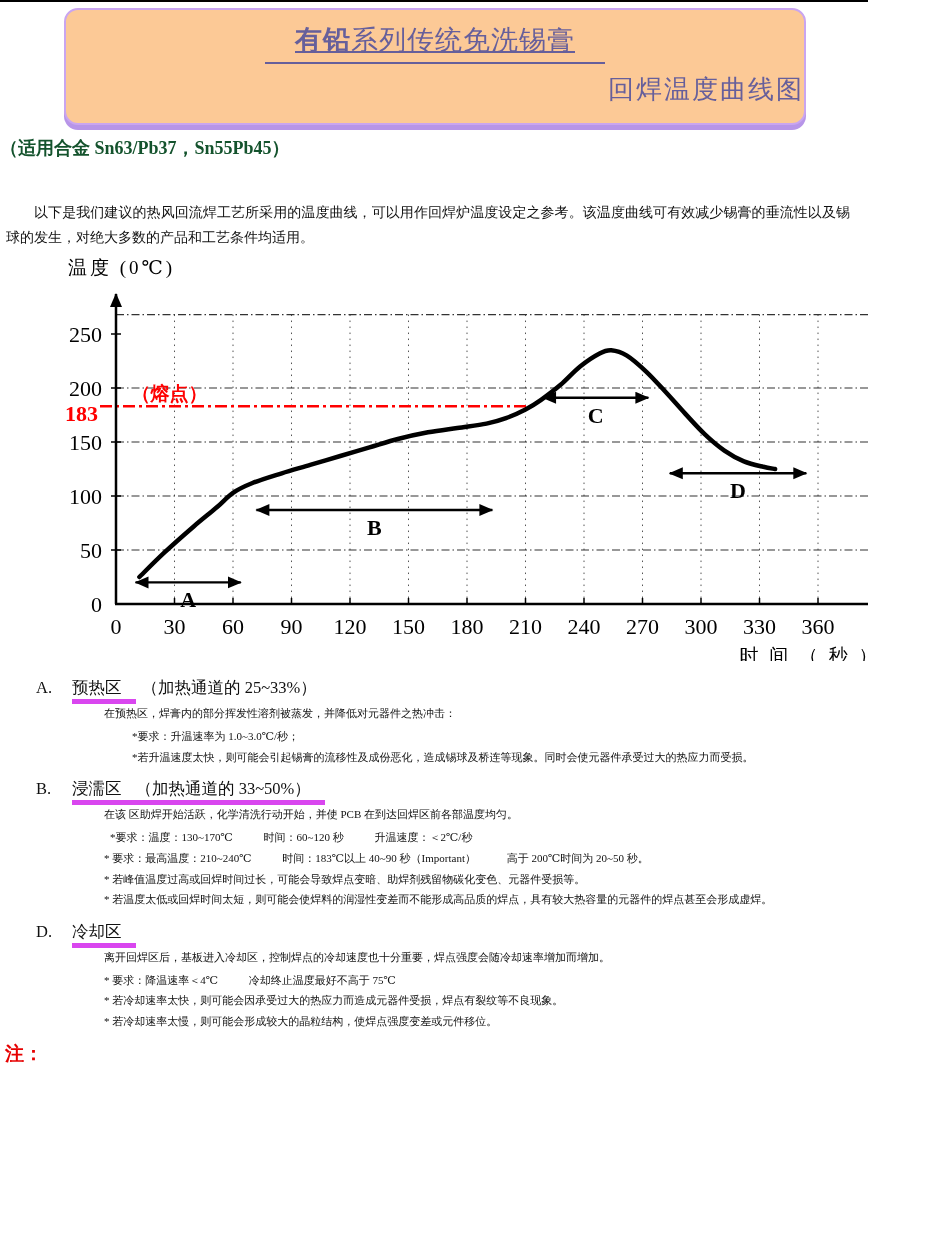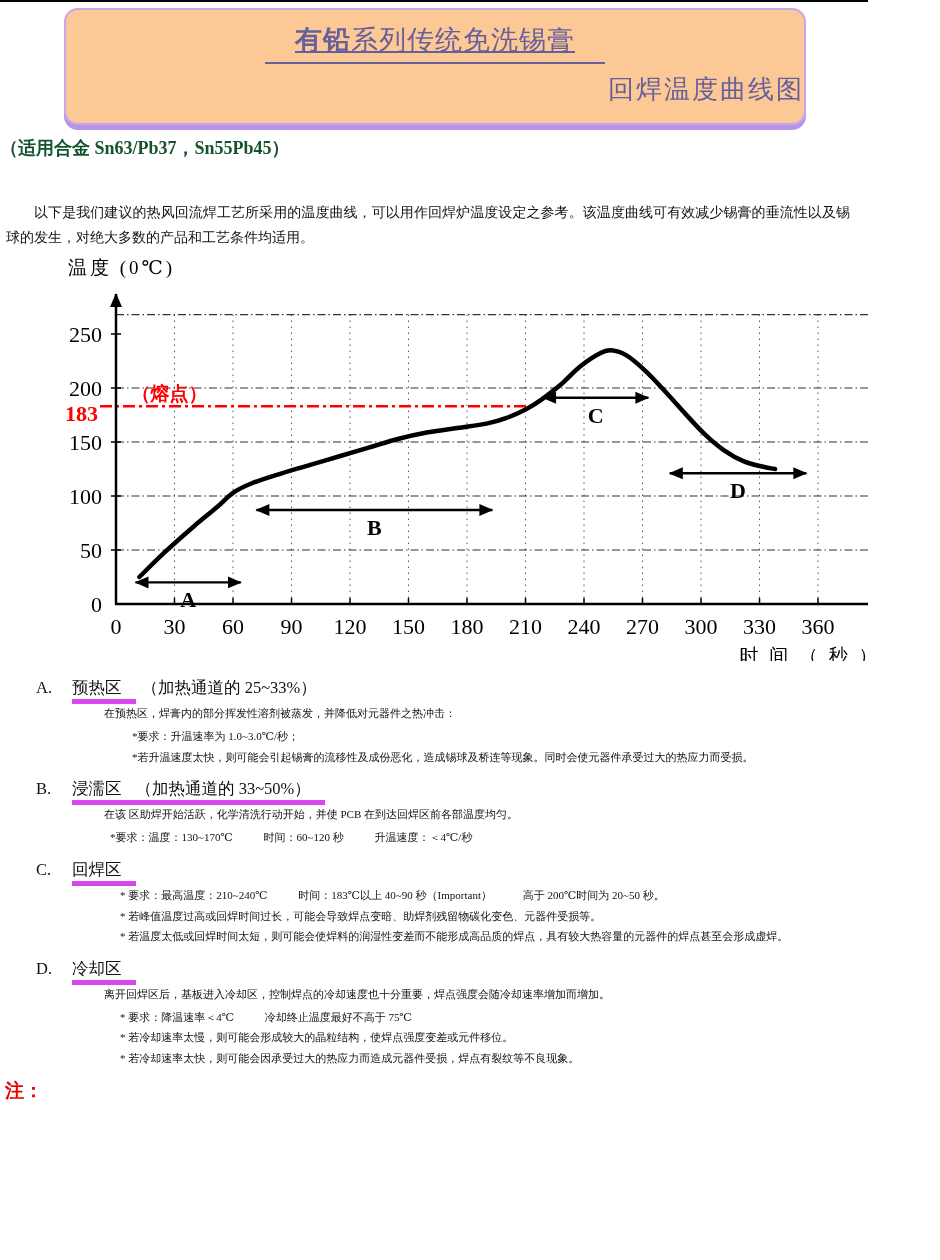--- a/index.html
+++ b/index.html
@@ -32,21 +32,21 @@
   
   .section{margin:0;}
   .sec-head{font-size:16.5px;margin:12px 0 5px 36px;}
   .sec-letter{display:inline-block;width:36px;}
   .uline{border-bottom:5px solid #d946ef;padding:0 14px 2px 0;}
   .uline .t{padding-right:0;}
   .sfx{margin-left:6px;}
   .uline .sfx{margin-left:14px;}
   .sec-body{margin-left:104px;margin-right:10px;font-size:11px;line-height:1.7;}
   .desc{margin:4px 0;}
-  .bullet{margin:2px 16px;padding-left:16px;text-indent:-16px;}
+  .bullet{margin:2px 0;padding-left:16px;text-indent:-16px;}
   .sec0 .bullet{margin-left:28px;}
   .sec1 .bullet{margin-left:6px;}
   .seg + .seg{margin-left:2.8em;}
 
   
   .notes-label{color:#E60000;font-weight:bold;font-size:19px;margin:10px 0 0 5px;}
 </style>
 </head>
 <body>
 
@@ -151,38 +151,37 @@
         <div class="sec-body">
           <p class="desc">在预热区，焊膏内的部分挥发性溶剂被蒸发，并降低对元器件之热冲击：</p>
           <p class="bullet"><span class="seg">*要求：升温速率为 1.0~3.0℃/秒；</span></p>
           <p class="bullet"><span class="seg">*若升温速度太快，则可能会引起锡膏的流移性及成份恶化，造成锡球及桥连等现象。同时会使元器件承受过大的热应力而受损。</span></p>
         </div>
       </section>
       <section class="section sec1">
         <div class="sec-head"><span class="sec-letter">B.</span><span class="uline"><span class="t">浸濡区</span><span class="sfx">（加热通道的 33~50%）</span></span></div>
         <div class="sec-body">
           <p class="desc">在该 区助焊开始活跃，化学清洗行动开始，并使 PCB 在到达回焊区前各部温度均匀。</p>
-          <p class="bullet"><span class="seg">*要求：温度：130~170℃</span><span class="seg">时间：60~120 秒</span><span class="seg">升温速度：＜4℃/秒</span></p>
+          <p class="bullet"><span class="seg">*要求：温度：130~170℃</span><span class="seg">时间：60~120 秒</span><span class="seg">升温速度：＜2℃/秒</span></p>
         </div>
       </section>
       <section class="section sec2">
-        <div class="sec-head"><span class="sec-letter">C.</span><span class="uline t">回焊区</span></div>
         <div class="sec-body">
           <p class="bullet"><span class="seg">* 要求：最高温度：210~240℃</span><span class="seg">时间：183℃以上 40~90 秒（Important）</span><span class="seg">高于 200℃时间为 20~50 秒。</span></p>
           <p class="bullet"><span class="seg">* 若峰值温度过高或回焊时间过长，可能会导致焊点变暗、助焊剂残留物碳化变色、元器件受损等。</span></p>
           <p class="bullet"><span class="seg">* 若温度太低或回焊时间太短，则可能会使焊料的润湿性变差而不能形成高品质的焊点，具有较大热容量的元器件的焊点甚至会形成虚焊。</span></p>
         </div>
       </section>
       <section class="section sec3">
         <div class="sec-head"><span class="sec-letter">D.</span><span class="uline t">冷却区</span></div>
         <div class="sec-body">
           <p class="desc">离开回焊区后，基板进入冷却区，控制焊点的冷却速度也十分重要，焊点强度会随冷却速率增加而增加。</p>
           <p class="bullet"><span class="seg">* 要求：降温速率＜4℃</span><span class="seg">冷却终止温度最好不高于 75℃</span></p>
+          <p class="bullet"><span class="seg">* 若冷却速率太快，则可能会因承受过大的热应力而造成元器件受损，焊点有裂纹等不良现象。</span></p>
           <p class="bullet"><span class="seg">* 若冷却速率太慢，则可能会形成较大的晶粒结构，使焊点强度变差或元件移位。</span></p>
-          <p class="bullet"><span class="seg">* 若冷却速率太快，则可能会因承受过大的热应力而造成元器件受损，焊点有裂纹等不良现象。</span></p>
         </div>
       </section>
     </div>
 
   <div class="notes">
     <div class="notes-label">注：</div>
 
   </div>
 
 </div>

